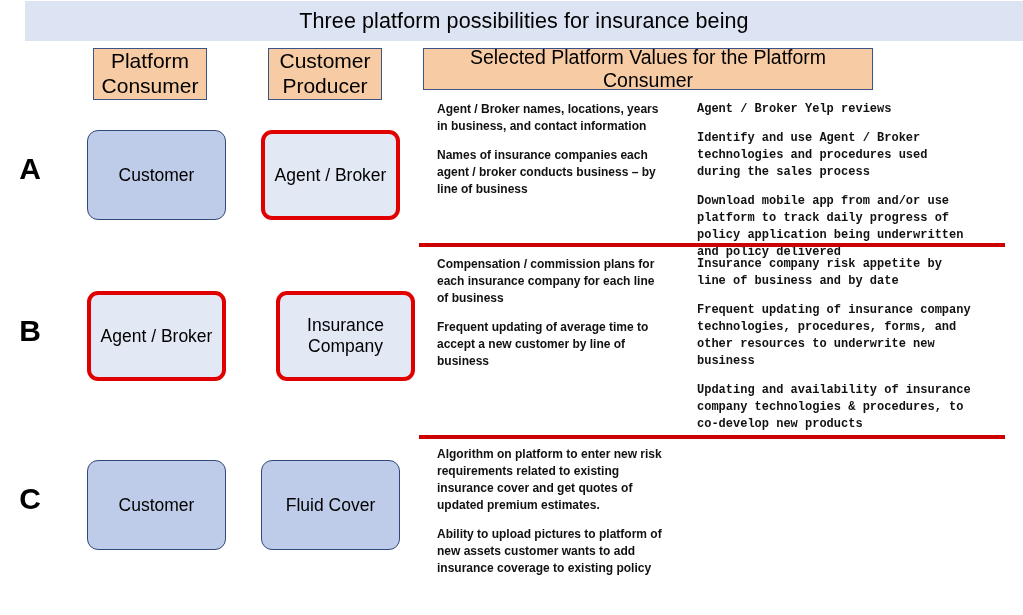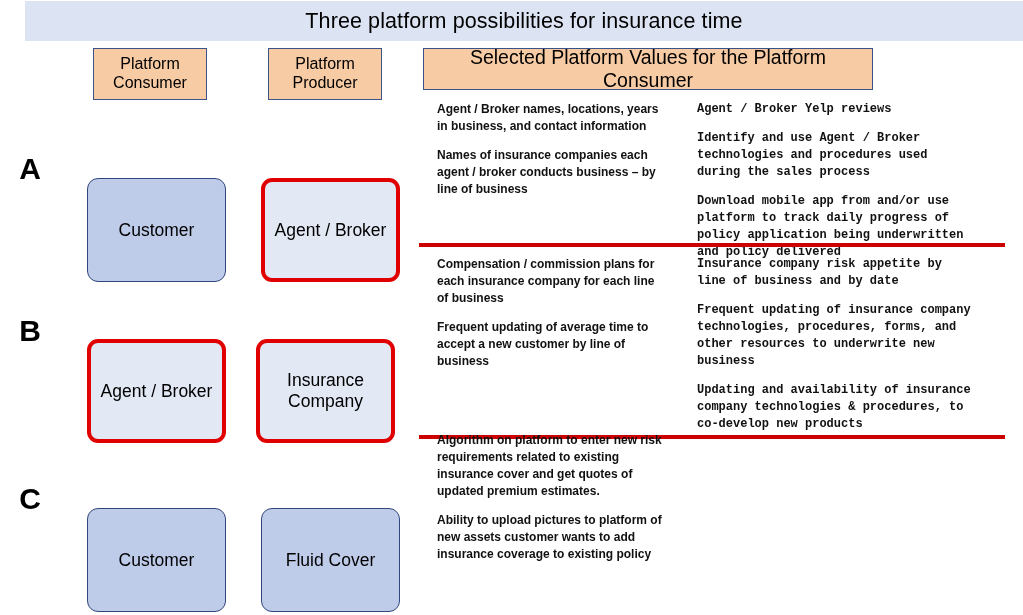--- a/index.html
+++ b/index.html
@@ -40,21 +40,21 @@
   
   .col-head {
     position: absolute;
     background: #f7cba4;
     border: 1.4px solid #3b5387;
     display: flex;
     align-items: center;
     justify-content: center;
     text-align: center;
     color: #000;
-    font-size: 16px;
+    font-size: 21px;
     line-height: 1.18;
     box-sizing: border-box;
   }
   #head-consumer { left: 93px;  top: 48px; width: 114px; height: 52px; }
   #head-producer { left: 268px; top: 48px; width: 114px; height: 52px; }
   #head-values {
     left: 423px; top: 48px; width: 450px; height: 42px;
     font-size: 19.5px;
     justify-content: center;
   }
@@ -78,36 +78,35 @@
     border-radius: 11px;
     display: flex;
     align-items: center;
     justify-content: center;
     text-align: center;
     font-size: 17.5px;
     line-height: 1.2;
     color: #000;
     box-sizing: border-box;
     width: 139px;
-    height: 104px;
-    margin-top: 48px;
+    height: 90px;
   }
   .entity-box.blue {
     background: #bfcce9;
     border: 1.6px solid #33477d;
   }
   .entity-box.redline {
     background: #e3e8f5;
     border: 4.2px solid #e00000;
   }
 
   #box-a1 { left: 87px;  top: 130px; }
   #box-a2 { left: 261px; top: 130px; }
   #box-b1 { left: 87px;  top: 291px; }
-  #box-b2 { left: 256px; top: 291px; }
+  #box-b2 { left: 276px; top: 291px; }
   #box-c1 { left: 87px;  top: 460px; }
   #box-c2 { left: 261px; top: 460px; }
 
   
   .value-col {
     position: absolute;
     color: #111111;
     font-size: 12px;
     font-weight: bold;
     line-height: 1.42;
@@ -117,45 +116,45 @@
   }
   .value-col p:last-child { margin-bottom: 0; }
 
   .col-left  { left: 437px; width: 232px; }
   .col-right { left: 697px; width: 276px; font-family: Liberation Mono, monospace; }
 
   #a-left  { top: 101px; }
   #a-right { top: 101px; }
   #b-left  { top: 256px; }
   #b-right { top: 256px; }
-  #c-left  { top: 432px; }
+  #c-left  { top: 446px; }
   #c-right { top: 450px; }
 
   
   .divider {
     position: absolute;
     left: 419px;
     width: 586px;
     height: 4px;
     background: #cc0000;
   }
   #divider-1 { top: 243px; }
   #divider-2 { top: 435px; }
 </style>
 </head>
 <body>
 
 <div id="canvas">
 
   <div class="title-bar">
-    <span class="title-text">Three platform possibilities for insurance time</span>
+    <span class="title-text">Three platform possibilities for insurance being</span>
   </div>
 
   <div class="col-head" id="head-consumer">Platform Consumer</div>
-  <div class="col-head" id="head-producer">Platform Producer</div>
+  <div class="col-head" id="head-producer">Customer Producer</div>
   <div class="col-head" id="head-values">Selected Platform Values for the Platform Consumer</div>
 
   <div class="row-letter" id="letter-a">A</div>
   <div class="entity-box blue" id="box-a1">Customer</div>
   <div class="entity-box redline" id="box-a2">Agent / Broker</div>
   <div class="value-col col-left" id="a-left">
       <p>Agent / Broker names, locations, years in business, and contact information</p>
       <p>Names of insurance companies each agent / broker conducts business – by line of business</p>
     </div>
   <div class="value-col col-right" id="a-right">

